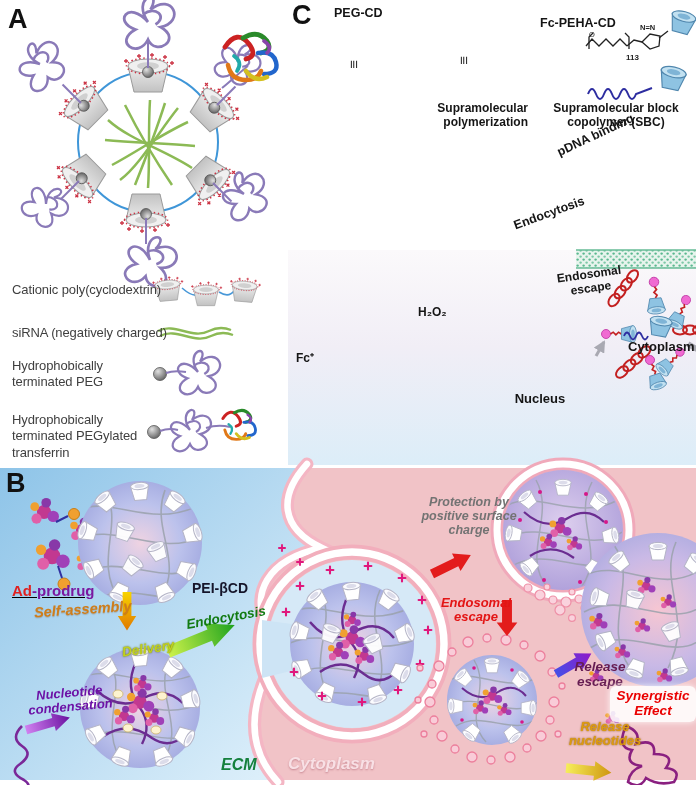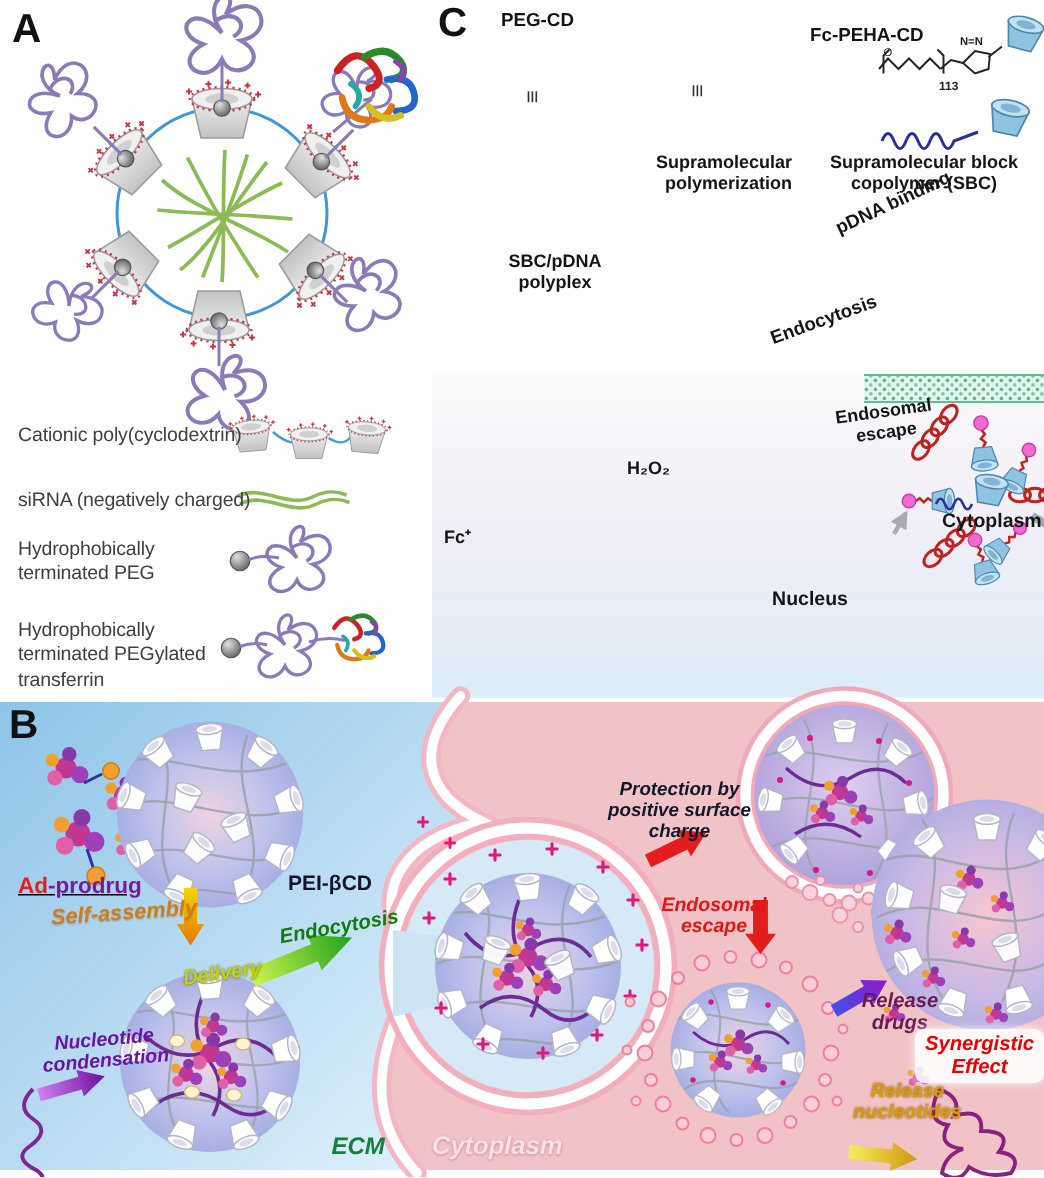--- a/index.html
+++ b/index.html
@@ -330,21 +330,20 @@
     </svg>
 
     <div class="abs plab" style="left:4px;top:2px;">C</div>
     <div class="abs cbold" style="left:46px;top:6px;font-size:12.5px;">PEG-CD</div>
     <div class="abs cbold" style="left:252px;top:16px;font-size:12.5px;">Fc-PEHA-CD</div>
     <div class="abs equiv" style="left:62px;top:56px;">≡</div>
     <div class="abs equiv" style="left:172px;top:52px;">≡</div>
     <div class="abs cbold cc" style="left:116px;top:102px;width:124px;text-align:right;">Supramolecular polymerization</div>
     <div class="abs cbold cc" style="left:248px;top:102px;width:160px;">Supramolecular block copolymer (SBC)</div>
     <div class="abs cbold" style="left:266px;top:128px;font-size:12.5px;transform:rotate(-25deg);">pDNA binding</div>
-    <div class="abs cbold cc" style="left:32px;top:168px;width:100px;">SBC/pDNA polyplex</div>
     <div class="abs cbold" style="left:224px;top:206px;font-size:12.5px;transform:rotate(-20deg);">Endocytosis</div>
     <div class="abs cbold cc" style="left:250px;top:268px;width:104px;transform:rotate(-8deg);">Endosomal escape</div>
     <div class="abs cbold" style="left:130px;top:296px;margin-top:10px;">H₂O₂</div>
     <div class="abs cbold" style="left:8px;top:352px;">Fc⁺</div>
     <div class="abs cbold" style="left:340px;top:340px;font-size:13px;">Cytoplasm</div>
     <div class="abs cbold cc" style="left:218px;top:392px;width:68px;font-size:13px;">Nucleus</div>
   </section>
 
   <section class="abs" style="left:0;top:468px;width:696px;height:317px;">
     <svg class="abs" style="left:0;top:-468px;" width="696" height="785" viewBox="0 0 696 785">
@@ -742,24 +741,24 @@
 
     <div class="abs bact" style="left:122px;top:174px;font-size:13.5px;color:#c1cf1e;transform:rotate(-8deg);text-shadow:0 0 2px #5a6a00;">Delivery</div>
 
     <div class="abs bact cc" style="left:10px;top:218px;width:120px;font-size:13px;color:#6c12a6;transform:rotate(-5deg);text-align:center;">Nucleotide condensation</div>
 
 
     <div class="abs bact" style="left:221px;top:288px;font-size:16px;color:#15803d;">ECM</div>
 
     <div class="abs bact" style="left:288px;top:287px;font-size:17px;color:#f8e0e5;text-shadow:0 1px 2px rgba(150,60,80,0.45);">Cytoplasm</div>
 
-    <div class="abs bact" style="left:396px;top:28px;width:114px;font-size:12.5px;color:#0f172a;text-align:center;margin-top:24px;">Protection by positive surface charge</div>
+    <div class="abs bact" style="left:412px;top:28px;width:114px;font-size:12.5px;color:#737373;text-align:center;">Protection by positive surface charge</div>
 
     <div class="abs bact" style="left:430px;top:128px;width:92px;font-size:13px;color:#e31515;text-align:center;">Endosomal escape</div>
 
-    <div class="abs bact" style="left:564px;top:192px;width:72px;font-size:13.5px;color:#661c52;text-align:center;">Release drugs</div>
+    <div class="abs bact" style="left:564px;top:192px;width:72px;font-size:13.5px;color:#661c52;text-align:center;">Release escape</div>
 
     <div class="abs bact synbox" style="left:610px;top:218px;width:78px;font-size:13.5px;color:#ea0000;text-align:center;">Synergistic Effect</div>
 
     <div class="abs bact" style="left:552px;top:252px;width:106px;font-size:13px;color:#dd9a10;text-align:center;text-shadow:0 0 2px #7a5200;">Release nucleotides</div>
   </section>
 
 </div>
 
 </body></html>

